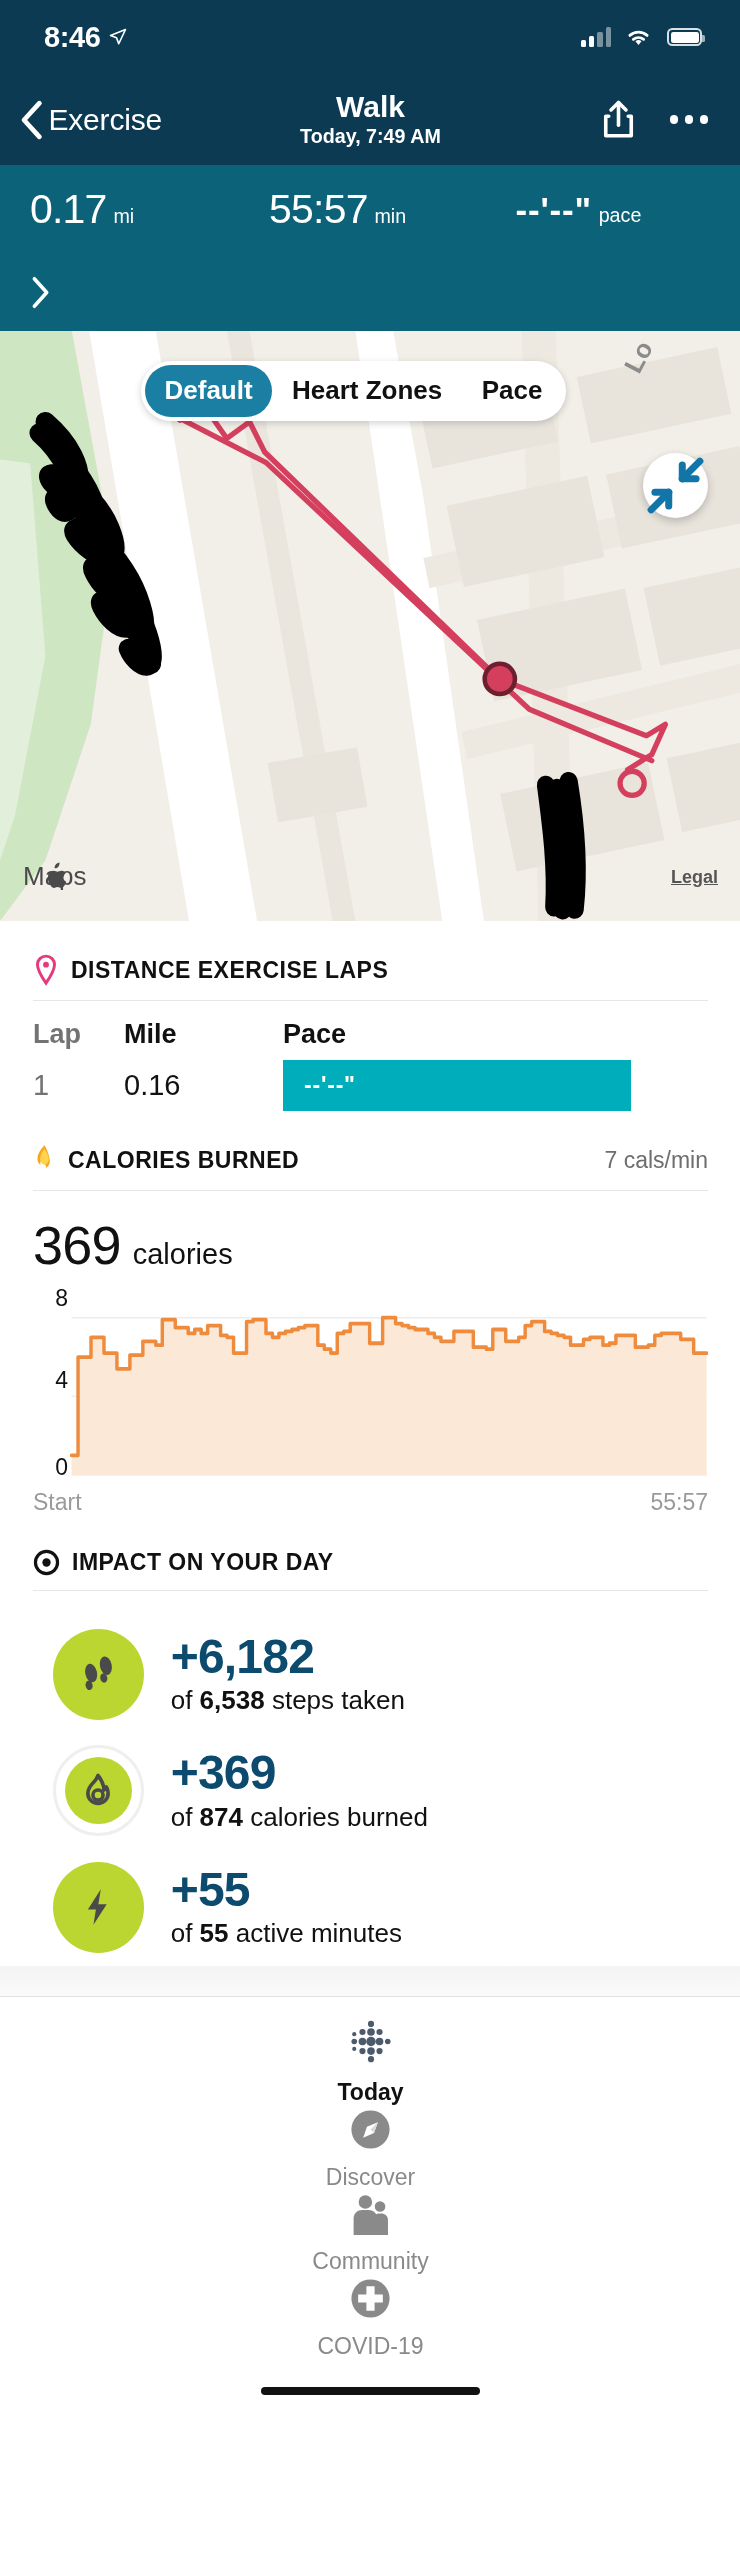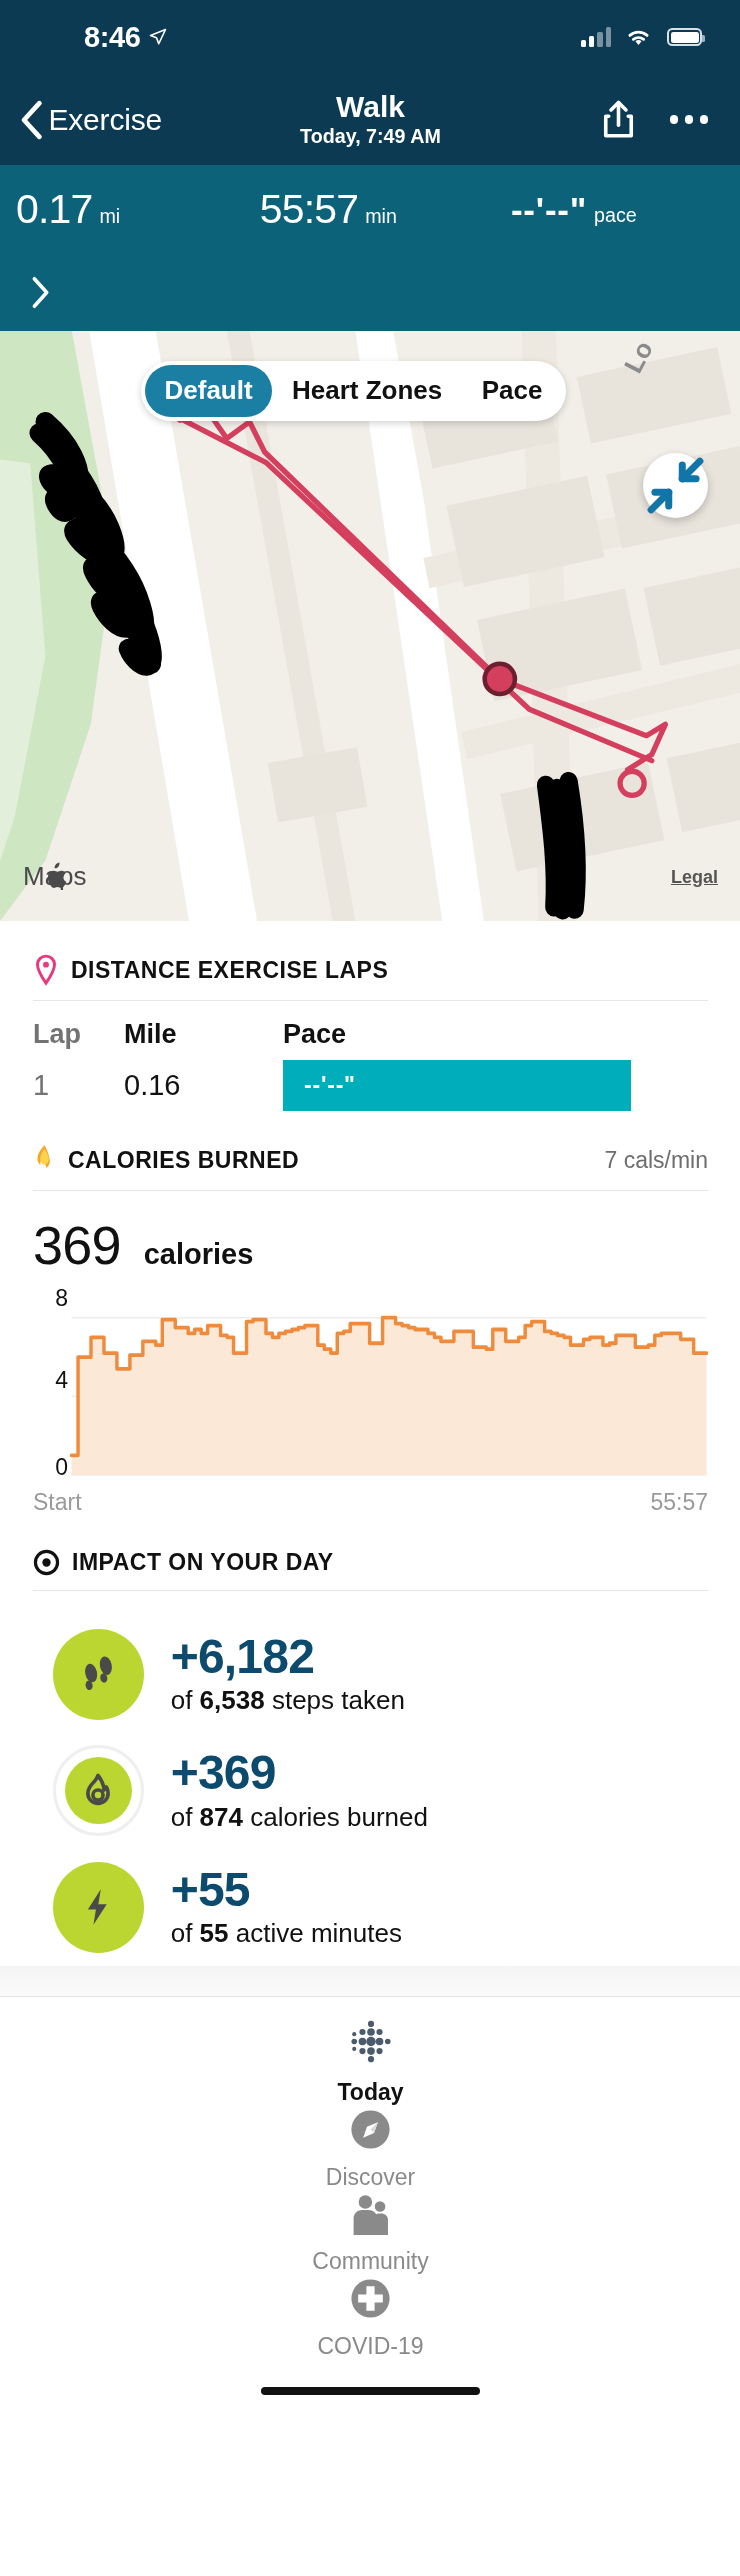--- a/index.html
+++ b/index.html
@@ -10,21 +10,21 @@
     -webkit-font-smoothing: antialiased;
   }
   .phone { width: 741px; height: 2576px; position: relative; overflow: hidden; background:#fff; }
 
   
   .statusbar {
     height: 74px; background: #0B3A52; color: #fff;
     display: flex; align-items: center; justify-content: space-between;
     padding: 0 39px 0 44px; position: relative;
   }
-  .sb-left { display: flex; align-items: center; gap: 9px; margin-left: 40px; }
+  .sb-left { display: flex; align-items: center; gap: 9px; }
   .sb-time { font-size: 29px; font-weight: bold; letter-spacing: -0.4px; }
   .sb-loc { width: 18px; height: 18px; }
   .sb-right { display: flex; align-items: center; gap: 13.6px; }
   .bars { display: flex; align-items: flex-end; gap: 3px; height: 19.7px; }
   .bars i { width: 5.3px; background: #fff; border-radius: 1.5px; display: block; }
   .bars i:nth-child(1){ height: 6.8px; }
   .bars i:nth-child(2){ height: 10.6px; }
   .bars i:nth-child(3){ height: 15px; opacity:.45; }
   .bars i:nth-child(4){ height: 19.7px; opacity:.45; }
   .battery {
@@ -52,21 +52,21 @@
   .nav-right { margin-left: auto; display:flex; align-items:center; gap: 35px; z-index:2; }
   .dots { display:flex; gap: 6.8px; }
   .dots i { width: 8.3px; height: 8.3px; background:#fff; border-radius:50%; display:block; }
 
   
   .stats {
     background: #0C6379; color:#fff; height: 89px;
     display: flex; align-items: center;
   }
   .stat { flex: 1; display:flex; align-items: baseline; }
-  .stat:nth-child(1){ padding-left: 16px; }
+  .stat:nth-child(1){ padding-left: 30px; }
   .stat:nth-child(2){ justify-content: flex-start; padding-left: 13.6px; }
   .stat:nth-child(3){ justify-content: flex-start; padding-left: 21px; }
   .stat-val { font-size: 41px; font-weight: 500; letter-spacing: -0.8px; }
   .stat-unit { font-size: 19.7px; margin-left: 6.8px; font-weight: 400; }
   .pace-dashes { font-size: 35px; font-weight: bold; letter-spacing: 0.8px; }
 
   
   .categorize {
     background: #0C6379; color: #fff; height: 77px;
     display:flex; align-items:center; justify-content: space-between;
@@ -118,21 +118,21 @@
   .laps-data .col-lap, .laps-data .col-mile { font-weight: 400; font-size: 29px; }
   .pace-bar {
     background: #00AEBB; color: #fff; height: 51px; display:flex; align-items:center;
     padding-left: 21px; font-size: 23px; font-weight: bold; letter-spacing:0.8px;
     width: 348px;
   }
 
   
   .cal-big { display:flex; align-items:baseline; padding: 23px 0 7.6px 0; }
   .cal-num { font-size: 54px; font-weight: 300; color:#111; letter-spacing:-0.8px; }
-  .cal-word { font-size: 29px; color:#111; margin-left: 23px; font-weight: 700;}
+  .cal-word { font-size: 29px; color:#111; margin-left: 12px; font-weight: 400;}
   .chart-wrap { position:relative; height: 189px; margin-top: 9px; }
   .chart-wrap svg { width: 100%; height: 100%; display:block; }
   .chart-axis { position:absolute; left:0; top:0; height:100%; width: 35px; }
   .chart-axis span { position:absolute; font-size:23px; color:#111; right:0; transform: translateY(-50%); }
   .chart-foot { display:flex; justify-content:space-between; font-size:23px; color:#9A9A9A; padding-top:7.6px; }
 
   
   .impact-list { padding-top: 26px; }
   .impact-row { display:flex; align-items:center; gap: 27px; padding: 12px 0 13.6px 19.7px; }
   .impact-circle {

